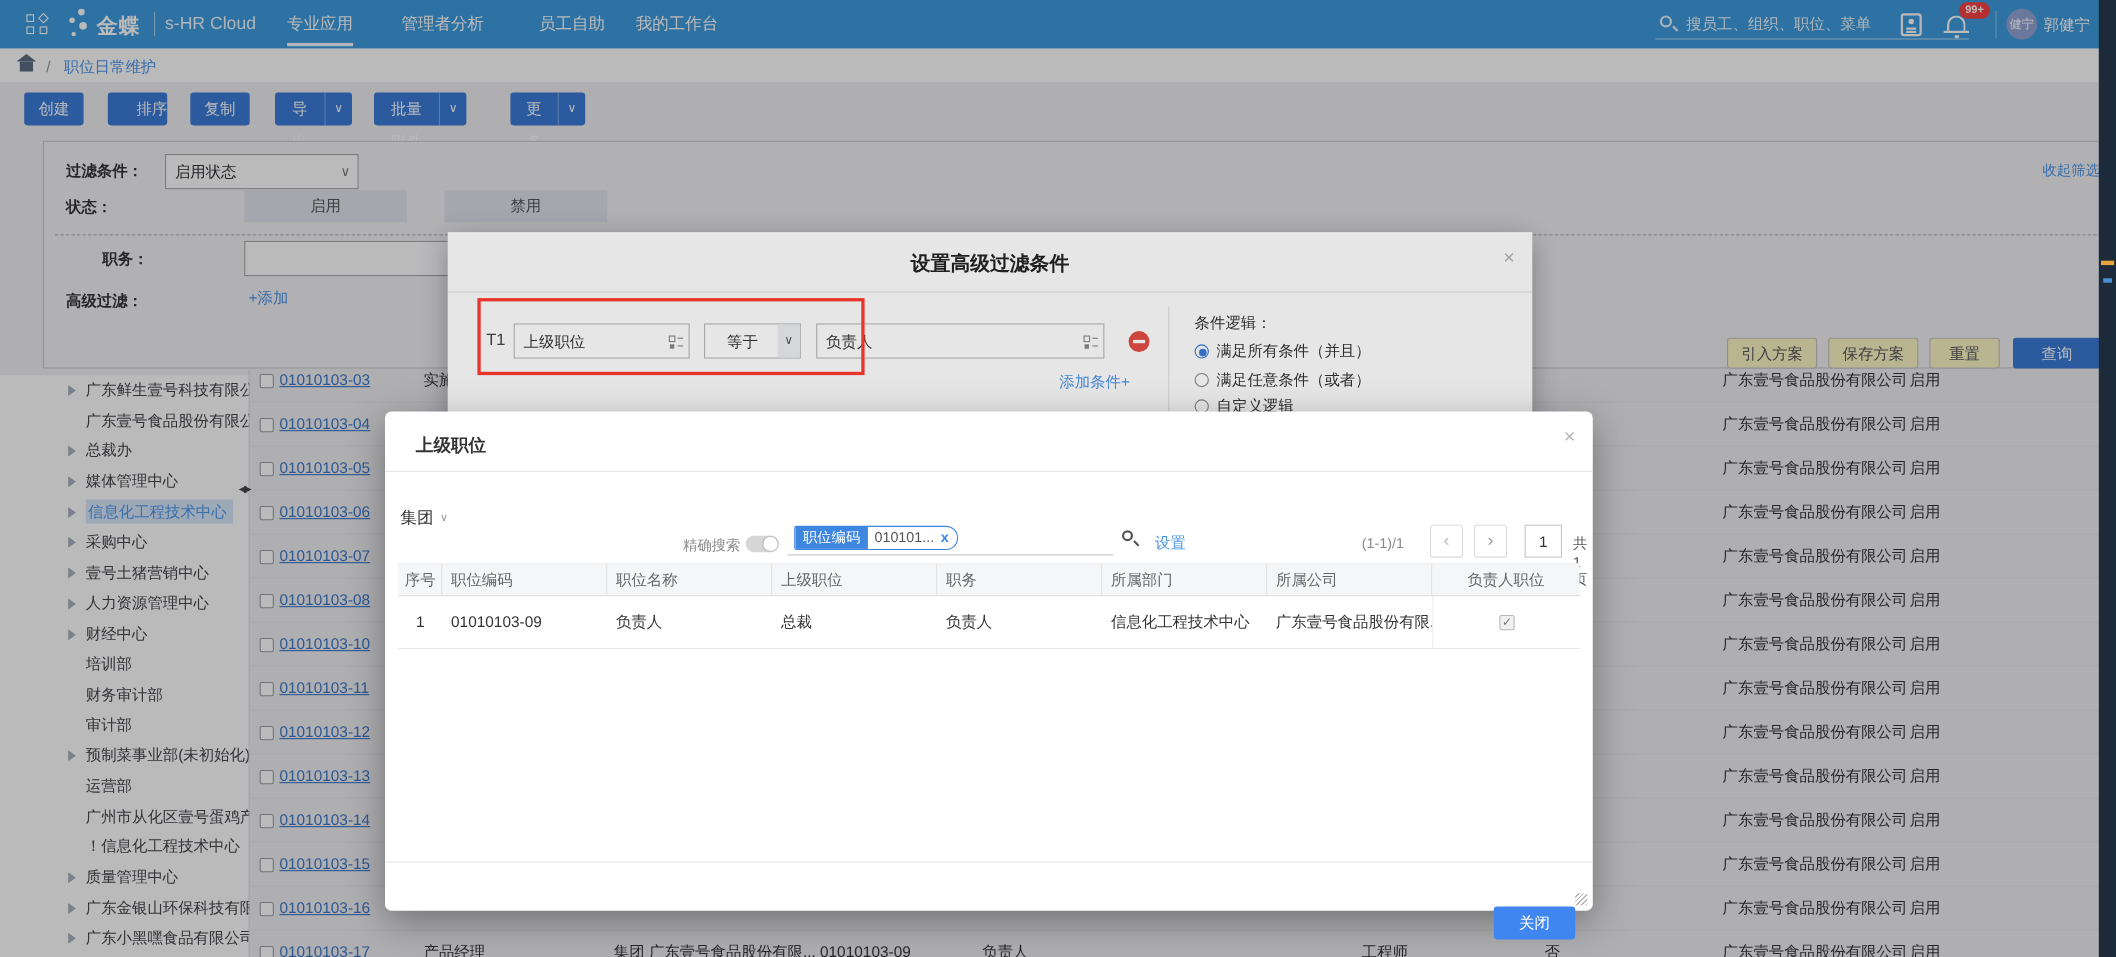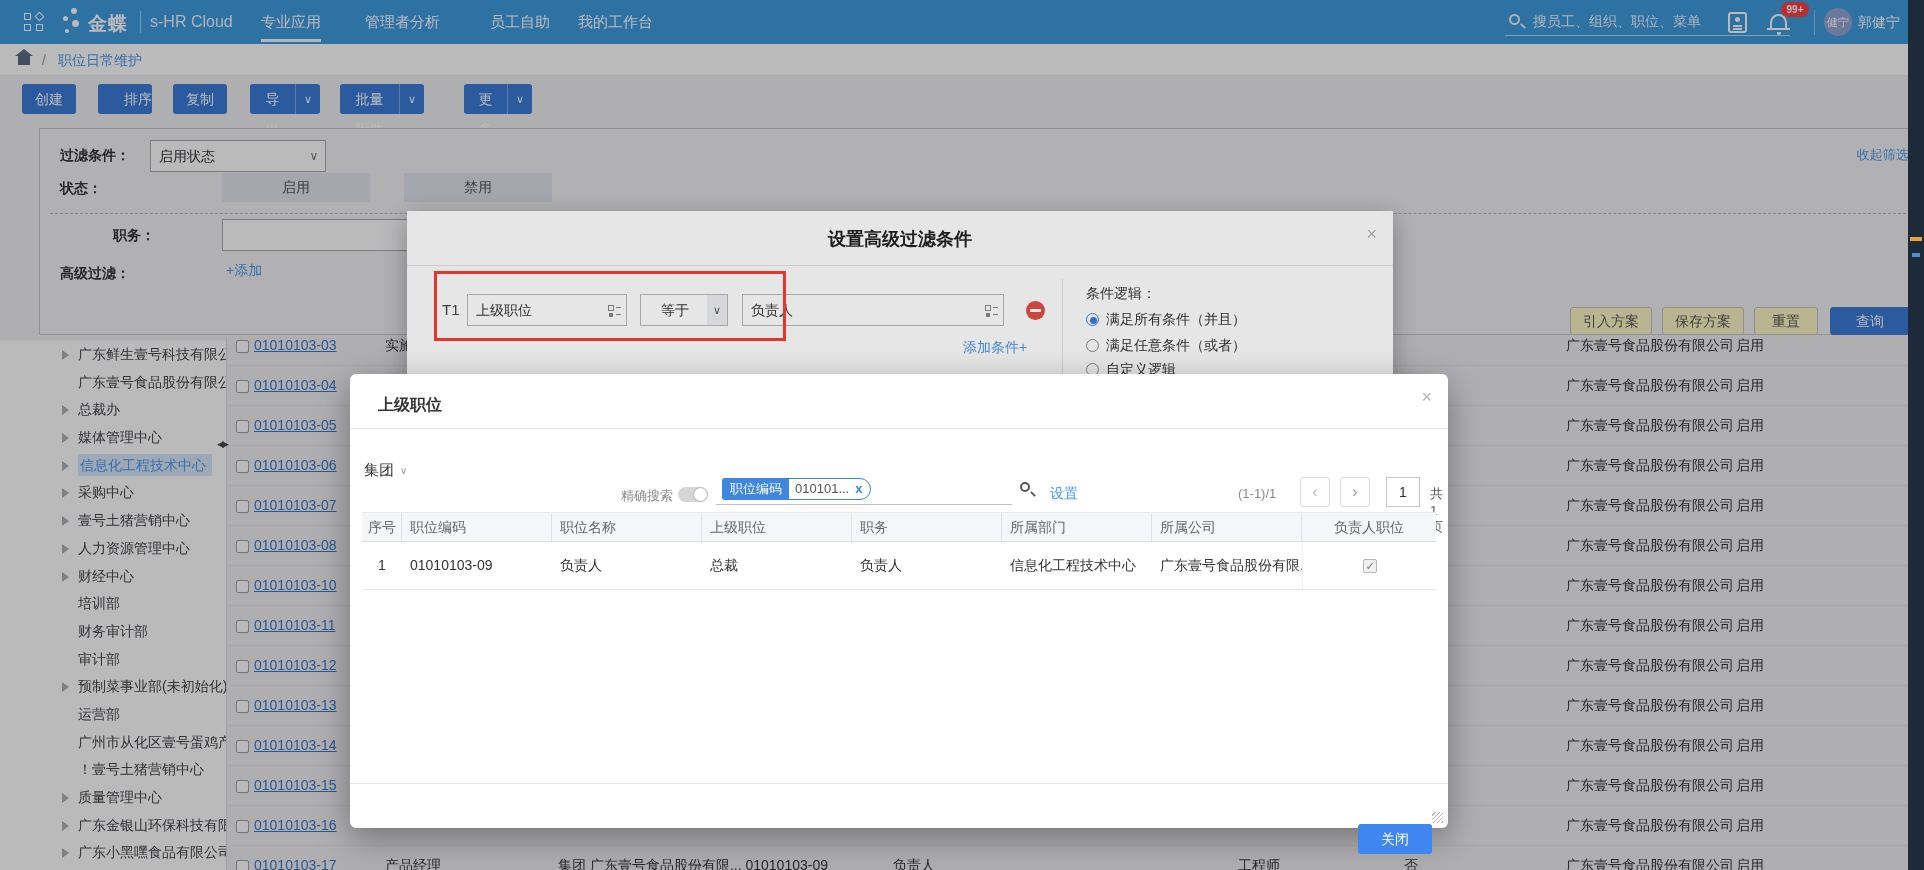--- a/index.html
+++ b/index.html
@@ -234,21 +234,21 @@
       <span class="f-label" style="left:20px; top:18px;">过滤条件：</span>
       <div class="f-select">
         <span>启用状态</span>
         <span class="arrowbox">∨</span>
       </div>
       <span class="collapse-link">收起筛选 ∧</span>
       <span class="f-label" style="left:20px; top:51px;">状态：</span>
       <span class="status-chip" style="left:182px;">启用</span>
       <span class="status-chip" style="left:364px;">禁用</span>
       <div class="dash-div"></div>
-      <span class="f-label" style="left:36px; top:98px;padding-left:37px;">职务：</span>
+      <span class="f-label" style="left:16px; top:98px;padding-left:37px;">职务：</span>
       <div class="f-input"></div>
       <span class="f-label" style="left:20px; top:136px;">高级过滤：</span>
       <span class="add-link">+添加</span>
       <span class="plan-btn p1">引入方案</span>
       <span class="plan-btn p2">保存方案</span>
       <span class="plan-btn p3">重置</span>
       <span class="plan-btn query">查询</span>
     </div>
 
     <div class="sidebar">
@@ -323,21 +323,21 @@
           <span class="tree-label">运营部</span>
         </div>
 
         <div class="tree-item leaf">
           
           <span class="tree-label">广州市从化区壹号蛋鸡产</span>
         </div>
 
         <div class="tree-item leaf">
           
-          <span class="tree-label">！壹号土猪营销中心</span>
+          <span class="tree-label">！信息化工程技术中心</span>
         </div>
 
         <div class="tree-item">
           <i class="tree-arrow"></i>
           <span class="tree-label">质量管理中心</span>
         </div>
 
         <div class="tree-item">
           <i class="tree-arrow"></i>
           <span class="tree-label">广东金银山环保科技有限</span>

